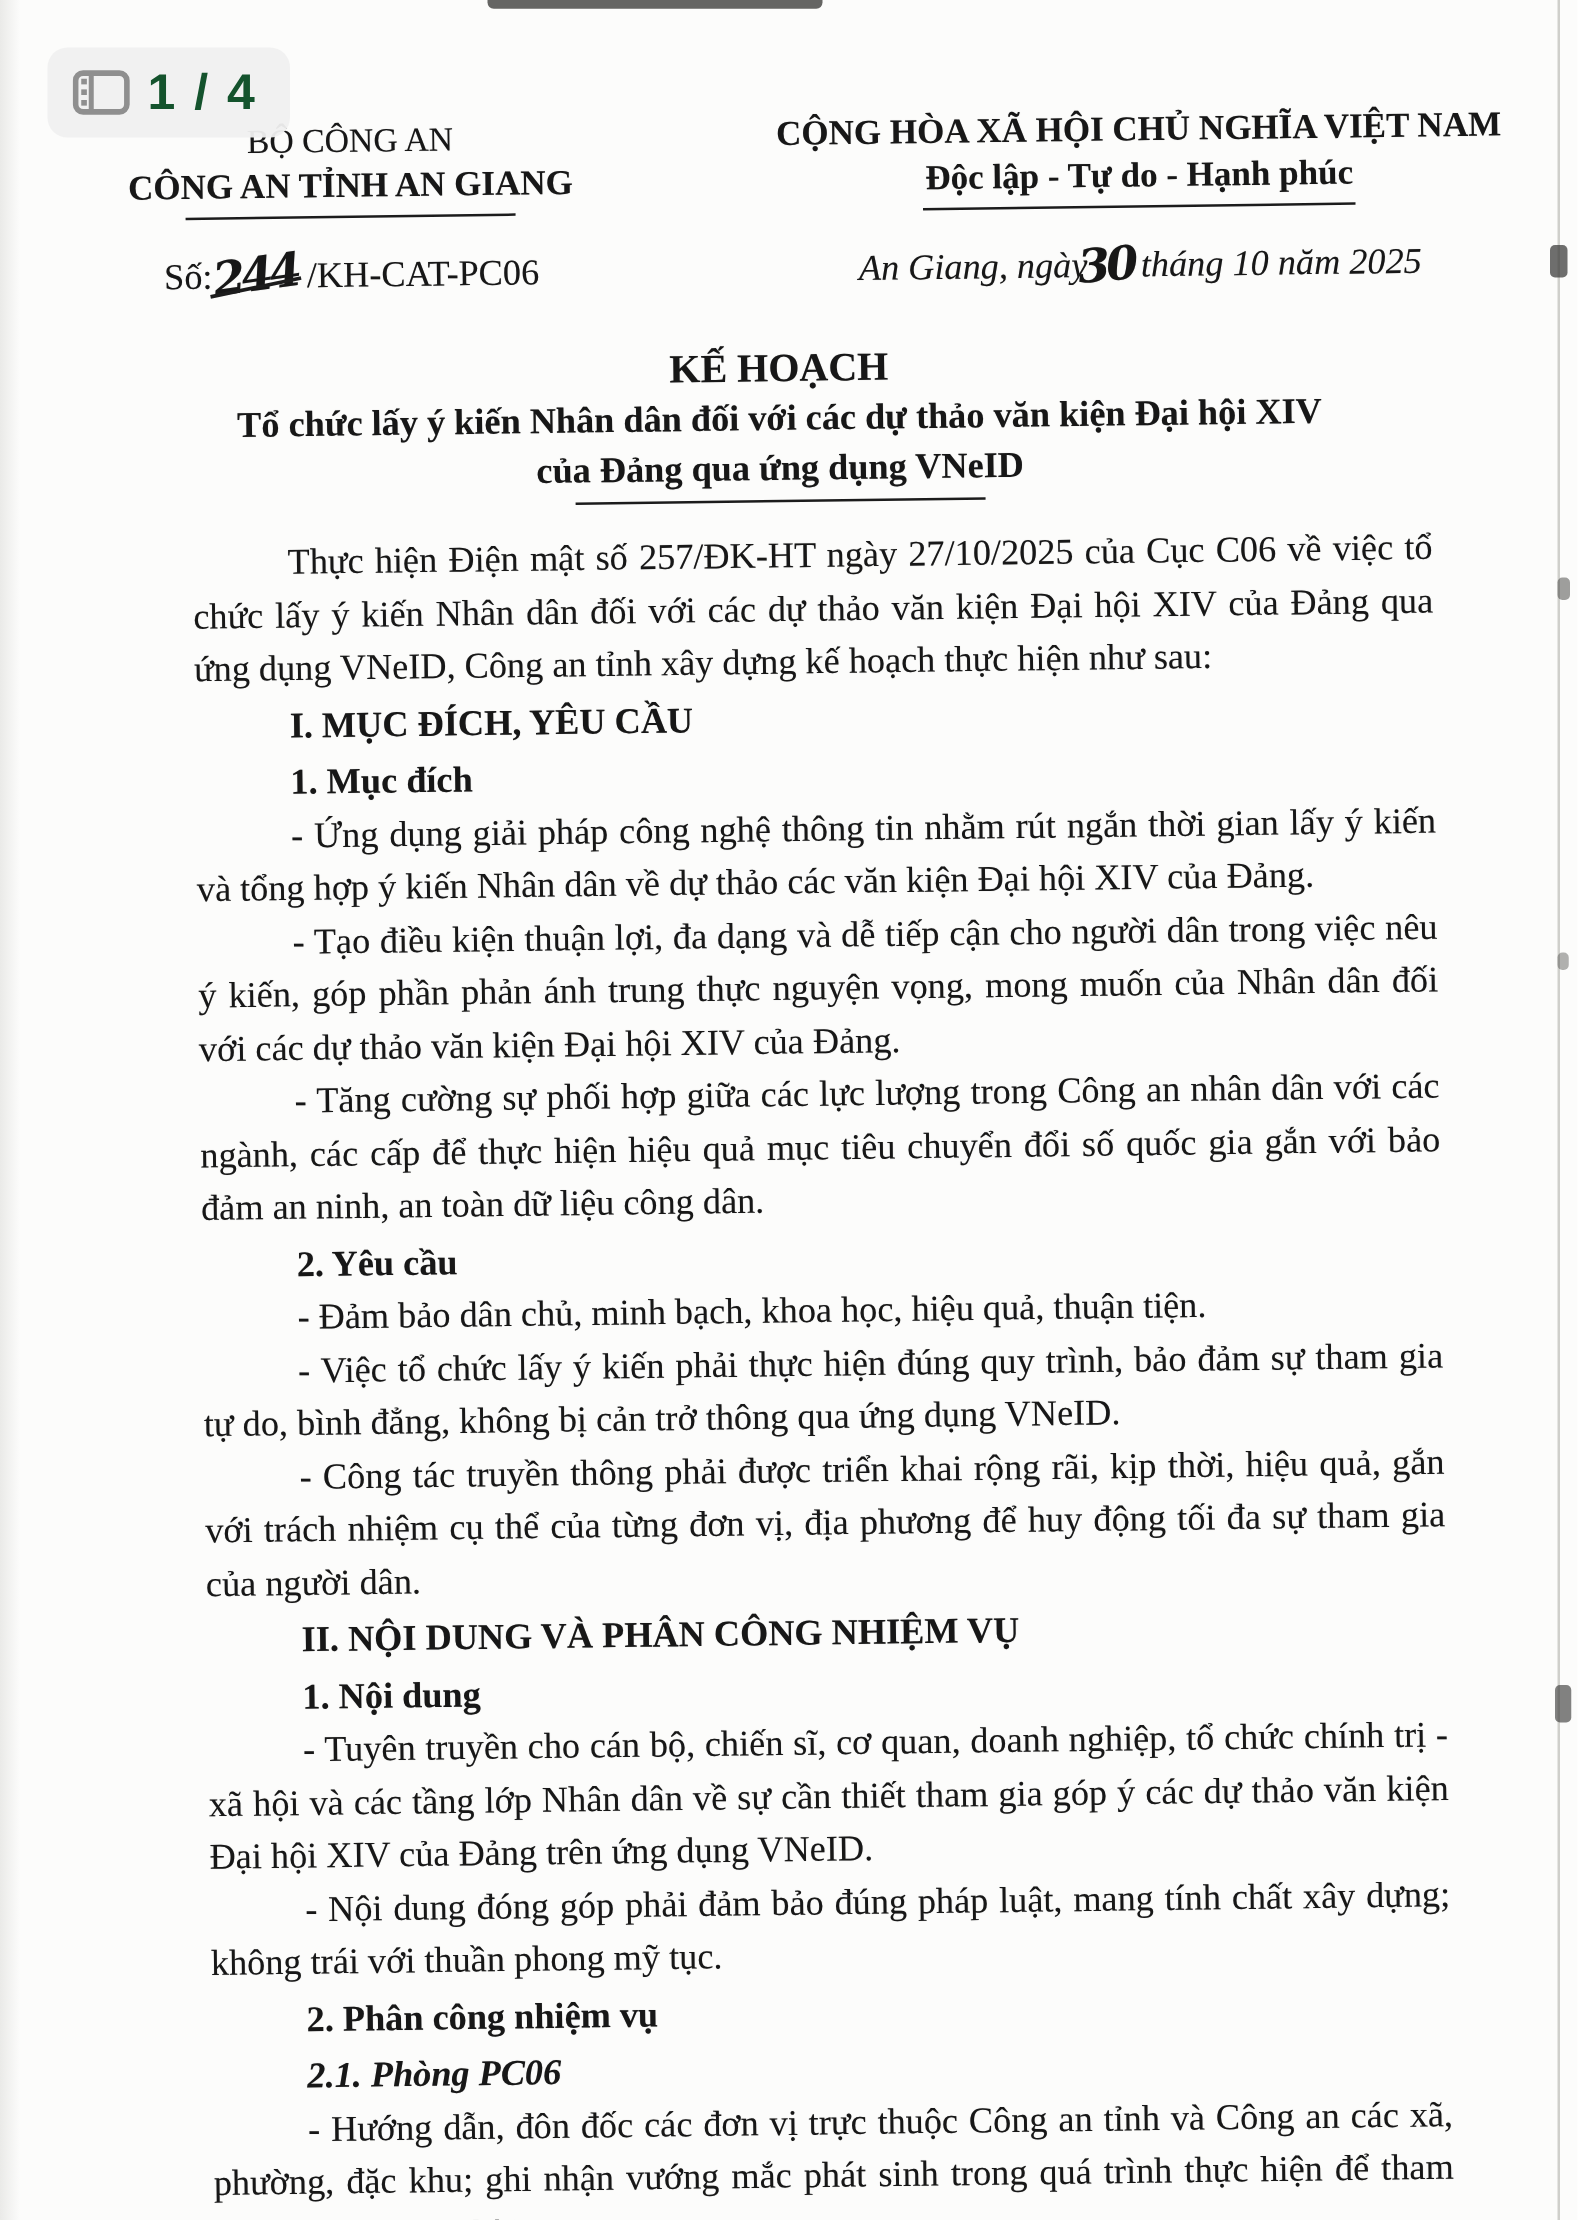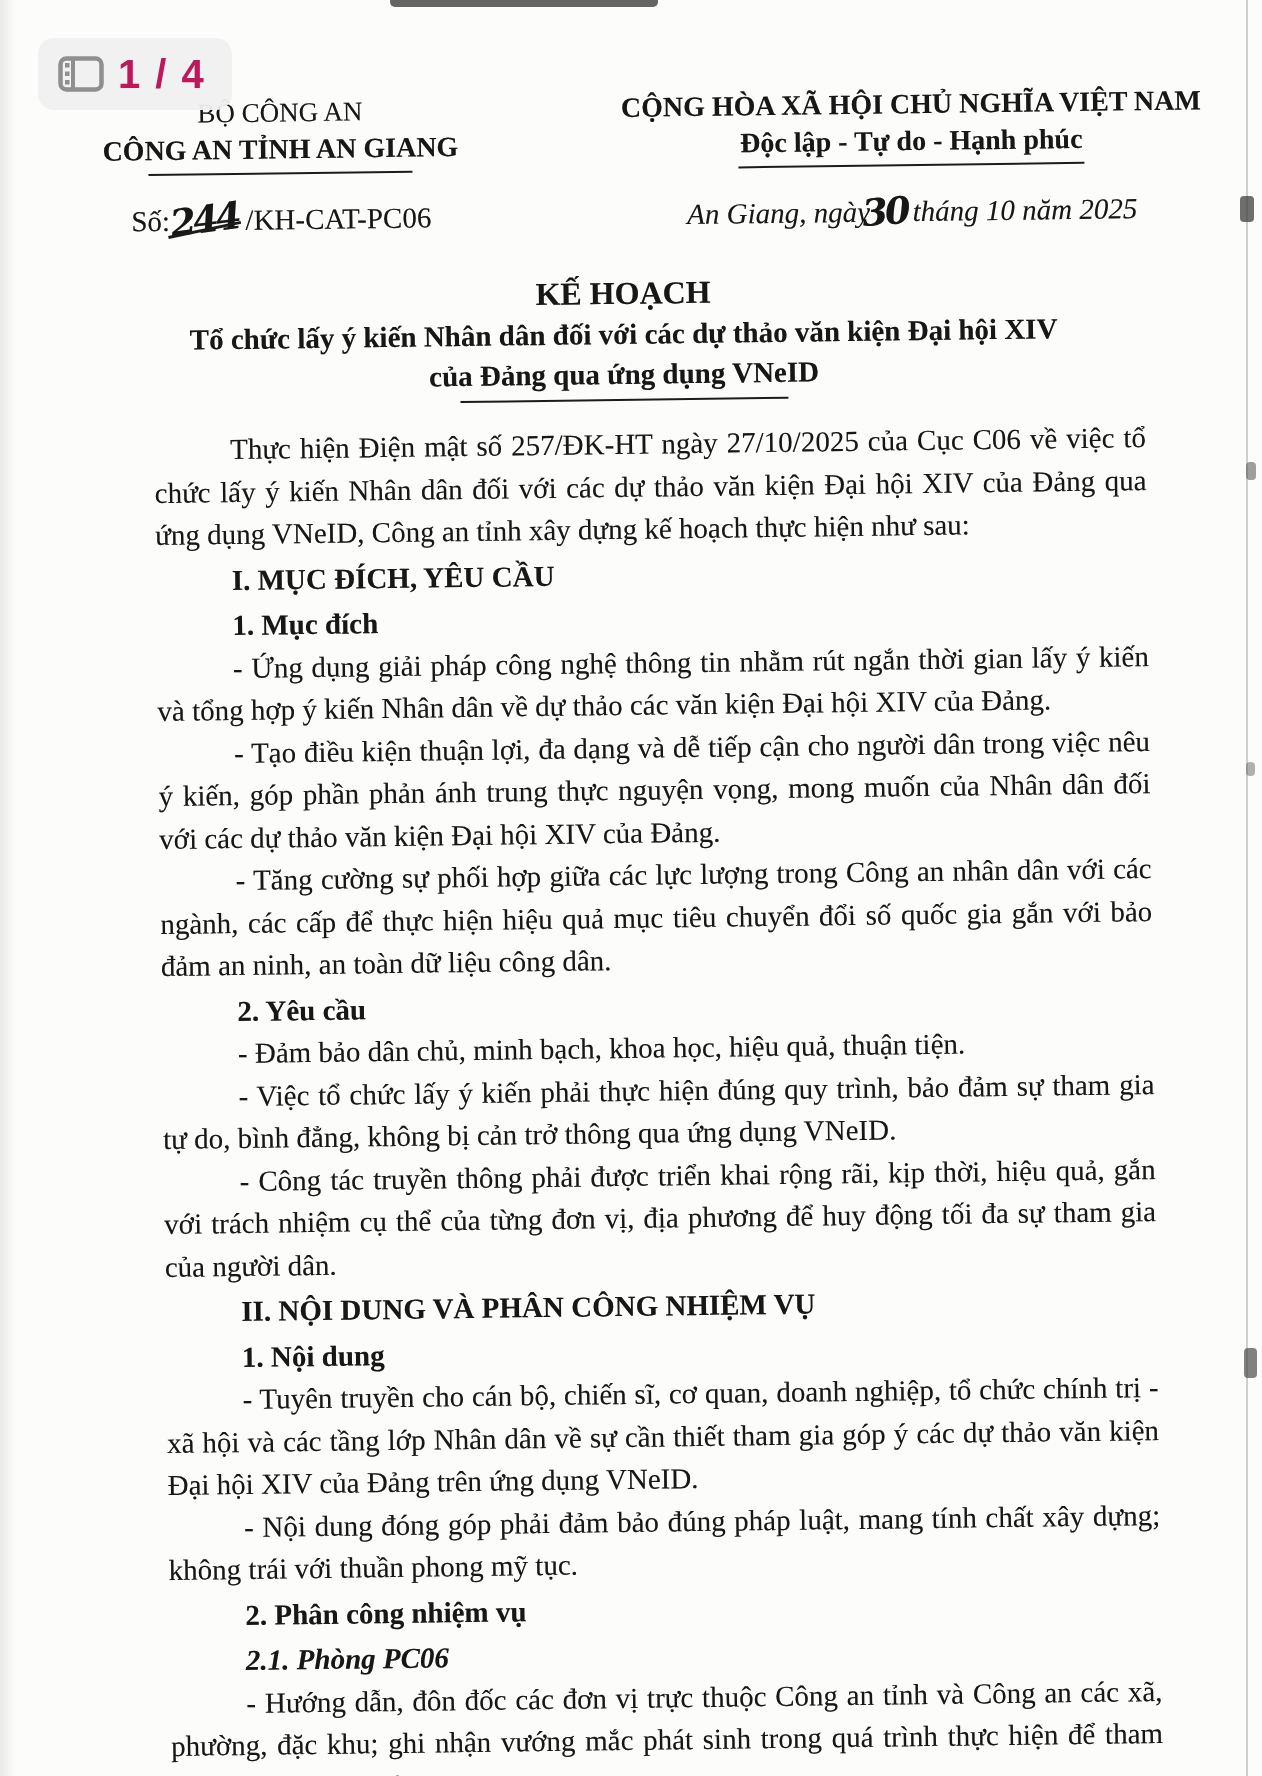--- a/index.html
+++ b/index.html
@@ -22,21 +22,21 @@
   .smudge.r3{right:7px;top:762px;width:9px;height:14px;opacity:.4;}
   .smudge.r4{right:5px;top:1348px;width:13px;height:30px;opacity:.65;}
 
   
   .pill{
     position:absolute;left:38px;top:38px;z-index:50;
     display:flex;align-items:center;gap:14px;
     background:rgba(240,240,240,.95);
     border-radius:16px;padding:16px 26px 16px 20px;
     font-family:"Liberation Sans","DejaVu Sans",sans-serif;
-    color:#be185d;
+    color:#14532d;
   }
   .pill .num{font-size:40px;font-weight:600;letter-spacing:2px;line-height:1;}
   .pill svg{display:block;}
 
   
   .scan{
     position:absolute;left:0;top:0;width:1262px;
     transform:rotate(-0.75deg);
     transform-origin:620px 900px;
     text-shadow:0 0 .6px rgba(25,25,25,.38);

